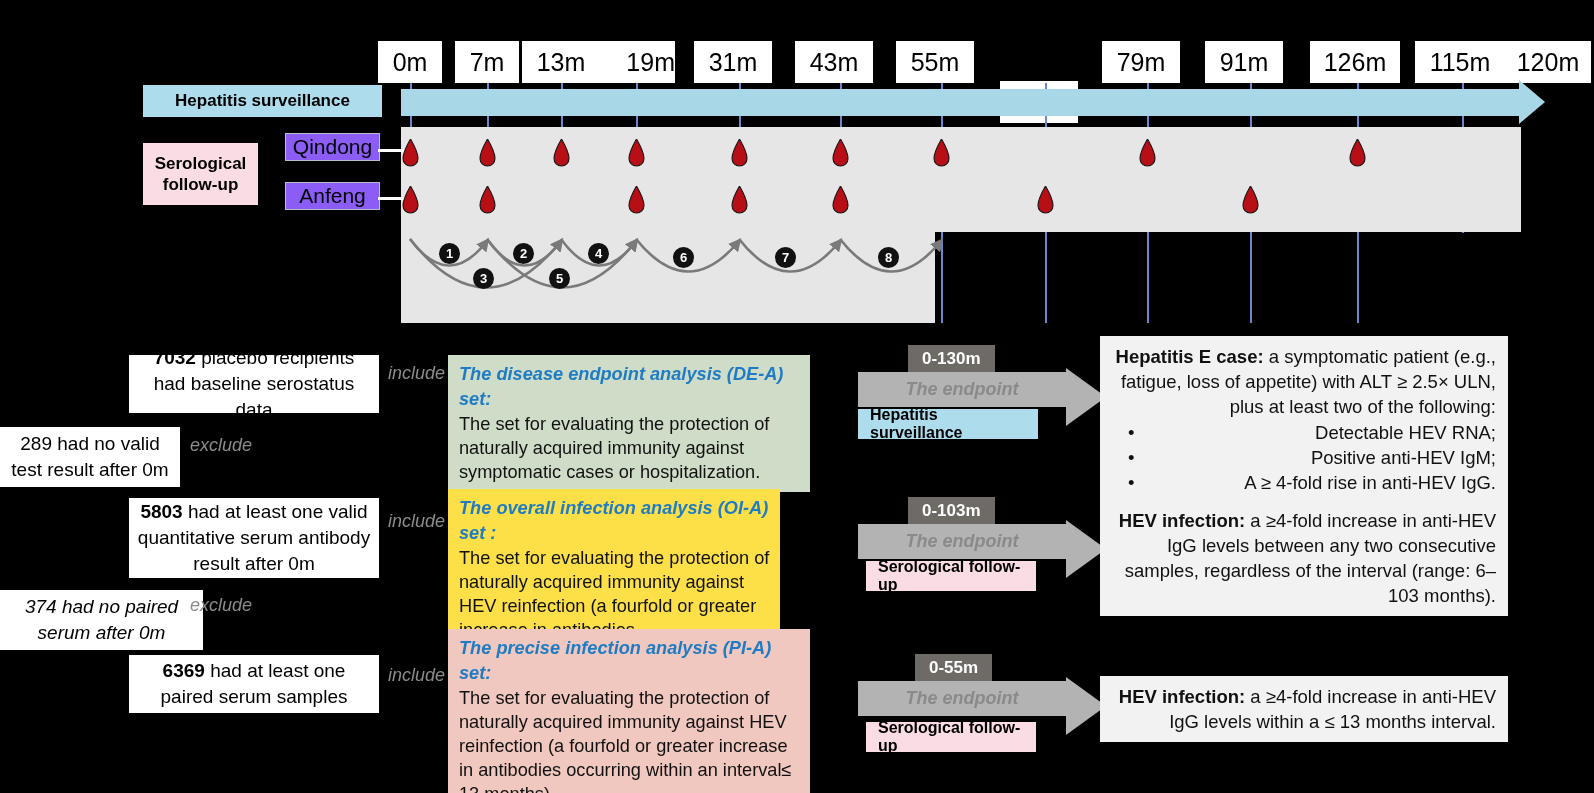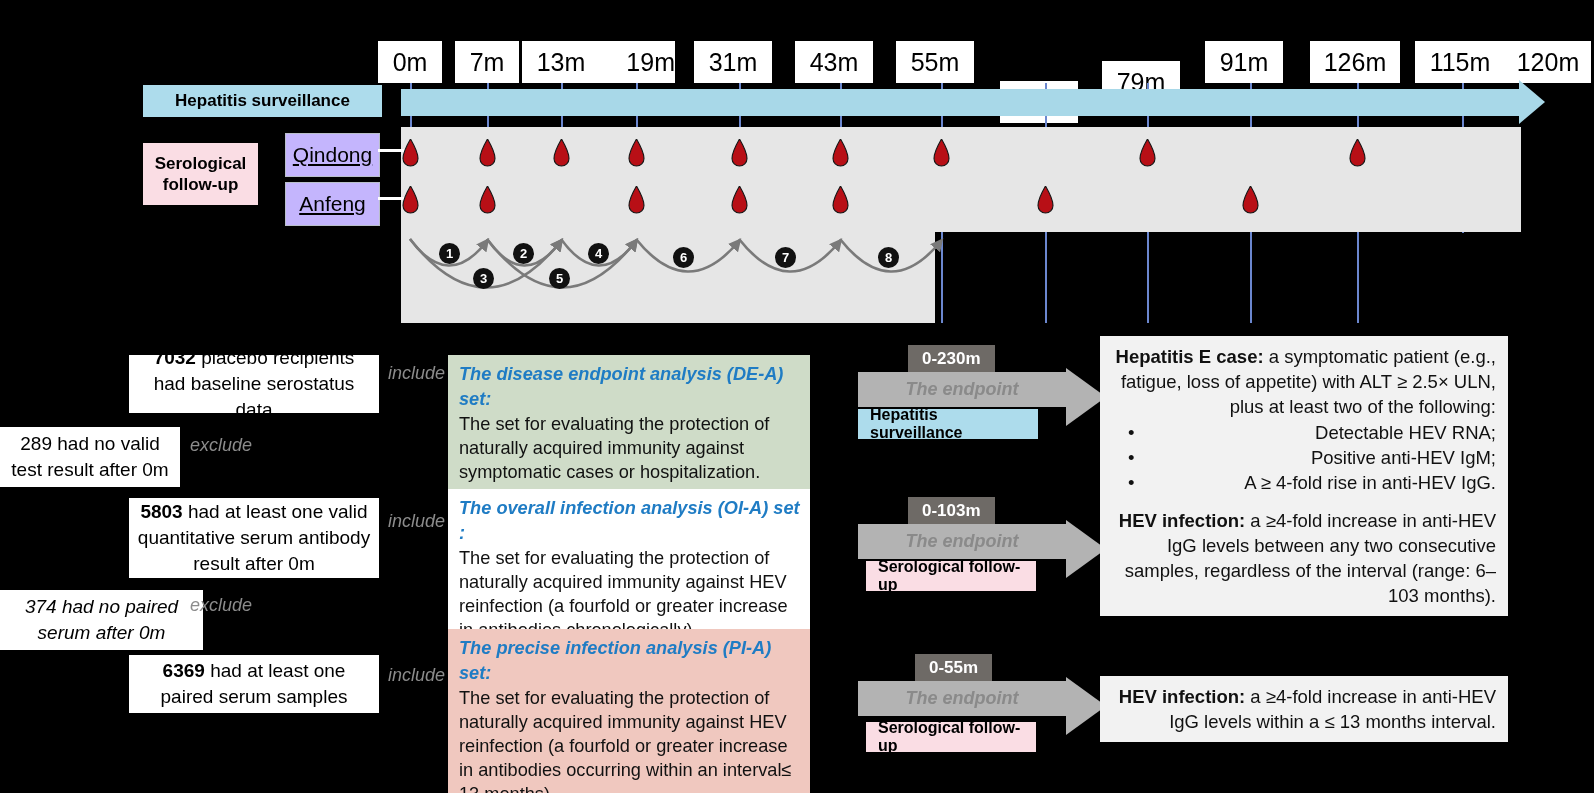--- a/index.html
+++ b/index.html
@@ -69,28 +69,27 @@
     text-align: center; line-height: 21px;
   }
   .sero-panel {
     position: absolute;
     left: 401px; top: 127px;
     width: 1120px; height: 105px;
     background: #e6e6e6;
   }
   .cohort-chip {
     position: absolute;
-    background: #c4b5fd;
+    background: #8b5cf6;
     color: #000;
     font-size: 21px;
-    height: 44px;
+    height: 28px;
     display: flex; align-items: center; justify-content: center;
     padding: 0 9px;
     border: 1px solid #b9bfca;
-    text-decoration: underline;
   }
   .cohort-connector {
     position: absolute;
     height: 3px;
     background: #ffffff;
   }
 
   
   .drop {
     position: absolute;
@@ -229,21 +228,21 @@
       <div class="tick-label" style="left: 597px; width: 78px; text-align: right;">19m</div>
       <div class="tick-line" style="left: 636px; background: rgb(107, 135, 207); height: 240px;"></div>
       <div class="tick-label" style="left: 694px; width: 78px;">31m</div>
       <div class="tick-line" style="left: 739px; background: rgb(107, 135, 207); height: 240px;"></div>
       <div class="tick-label" style="left: 795px; width: 78px;">43m</div>
       <div class="tick-line" style="left: 840px; background: rgb(107, 135, 207); height: 240px;"></div>
       <div class="tick-label" style="left: 896px; width: 78px;">55m</div>
       <div class="tick-line" style="left: 941px; background: rgb(107, 135, 207); height: 240px;"></div>
       <div class="tick-label" style="left: 1000px; width: 78px; margin-top: 40px;">67m</div>
       <div class="tick-line" style="left: 1045px; background: rgb(107, 135, 207); height: 240px;"></div>
-      <div class="tick-label" style="left: 1102px; width: 78px; margin-top: 20px;">79m</div>
+      <div class="tick-label" style="left: 1102px; width: 78px;">79m</div>
       <div class="tick-line" style="left: 1147px; background: rgb(107, 135, 207); height: 240px;"></div>
       <div class="tick-label" style="left: 1205px; width: 78px;">91m</div>
       <div class="tick-line" style="left: 1250px; background: rgb(107, 135, 207); height: 240px;"></div>
       <div class="tick-label" style="left: 1310px; width: 90px;">126m</div>
       <div class="tick-line" style="left: 1357px; background: rgb(107, 135, 207); height: 240px;"></div>
       <div class="tick-label" style="left: 1415px; width: 90px;">115m</div>
       <div class="tick-line" style="left: 1462px; background: rgb(107, 135, 207); height: 150px;"></div>
       <div class="tick-label" style="left: 1505px; width: 86px;">120m</div>
     </div>
 
@@ -357,29 +356,29 @@
       </div>
       <div class="flow-tag" style="left: 190px; top: 595px;">exclude</div>
       <div class="flow-box" style="left: 129px; top: 655px; width: 250px; height: 58px;">
         <div><b>6369</b><span> had at least one paired serum samples</span></div>
       </div>
       <div class="flow-tag" style="left: 388px; top: 665px;">include</div>
     </div>
 
   <div id="sets">
       <div class="set-box" style="left: 448px; top: 355px; width: 362px; min-height: 87px; background: rgb(207, 220, 200);"><span class="set-title">The disease endpoint analysis (DE-A) set:</span><span>The set for evaluating the protection of naturally acquired immunity against symptomatic cases or hospitalization.</span></div>
-      <div class="set-box" style="left: 448px; top: 489px; width: 362px; min-height: 111px; background: #ffffff;"><span class="set-title">The overall infection analysis (OI-A) set :</span><span>The set for evaluating the protection of naturally acquired immunity against HEV reinfection (a fourfold or greater increase in antibodies chronologically).</span></div>
+      <div class="set-box" style="left: 448px; top: 489px; width: 332px; min-height: 111px; background: #fde047;"><span class="set-title">The overall infection analysis (OI-A) set :</span><span>The set for evaluating the protection of naturally acquired immunity against HEV reinfection (a fourfold or greater increase in antibodies chronologically).</span></div>
       <div class="set-box" style="left: 448px; top: 629px; width: 362px; min-height: 162px; background: rgb(240, 200, 191);"><span class="set-title">The precise infection analysis  (PI-A) set:</span><span>The set for evaluating the protection of naturally acquired immunity against HEV reinfection (a fourfold or greater increase in antibodies occurring within an interval≤ 13 months).</span></div>
     </div>
 
   <div id="endpoints">
       <div class="ep-arrow-body" style="left: 858px; top: 372px; width: 208px; background: rgb(179, 179, 179);"></div>
       <div class="ep-arrow-head" style="left: 1066px; top: 368px; border-left-color: rgb(179, 179, 179);"></div>
       <div class="ep-arrow-text" style="left: 858px; top: 379px; width: 208px;">The endpoint</div>
-      <div class="ep-range" style="left: 908px; top: 345px; background: rgb(110, 106, 102);">0-230m</div>
+      <div class="ep-range" style="left: 908px; top: 345px; background: rgb(110, 106, 102);">0-130m</div>
       <div class="ep-source" style="left: 858px; top: 409px; width: 180px; background: rgb(173, 220, 236);">Hepatitis surveillance</div>
       <div class="ep-arrow-body" style="left: 858px; top: 524px; width: 208px; background: rgb(179, 179, 179);"></div>
       <div class="ep-arrow-head" style="left: 1066px; top: 520px; border-left-color: rgb(179, 179, 179);"></div>
       <div class="ep-arrow-text" style="left: 858px; top: 531px; width: 208px;">The endpoint</div>
       <div class="ep-range" style="left: 908px; top: 497px; background: rgb(110, 106, 102);">0-103m</div>
       <div class="ep-source" style="left: 866px; top: 561px; width: 170px; background: rgb(250, 221, 228);">Serological follow-up</div>
       <div class="ep-arrow-body" style="left: 858px; top: 681px; width: 208px; background: rgb(179, 179, 179);"></div>
       <div class="ep-arrow-head" style="left: 1066px; top: 677px; border-left-color: rgb(179, 179, 179);"></div>
       <div class="ep-arrow-text" style="left: 858px; top: 688px; width: 208px;">The endpoint</div>
       <div class="ep-range" style="left: 915px; top: 654px; background: rgb(110, 106, 102);">0-55m</div>

